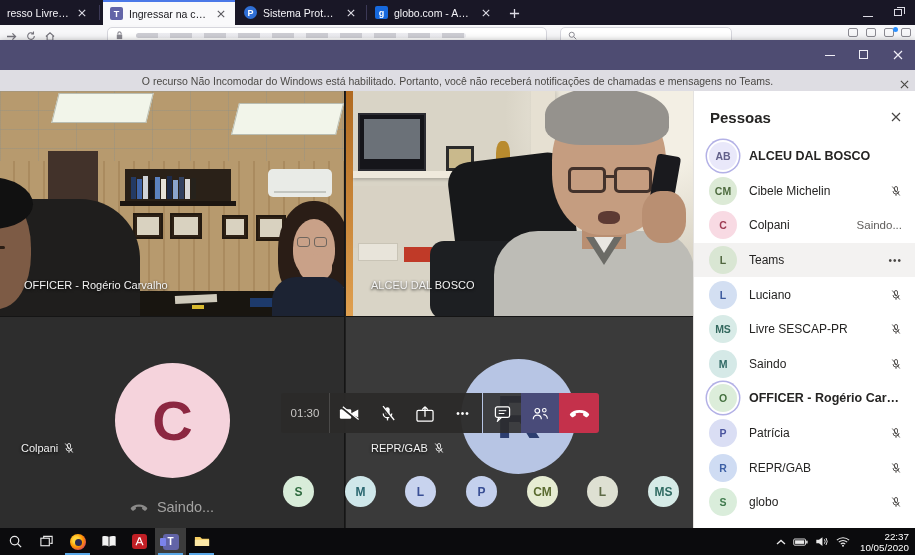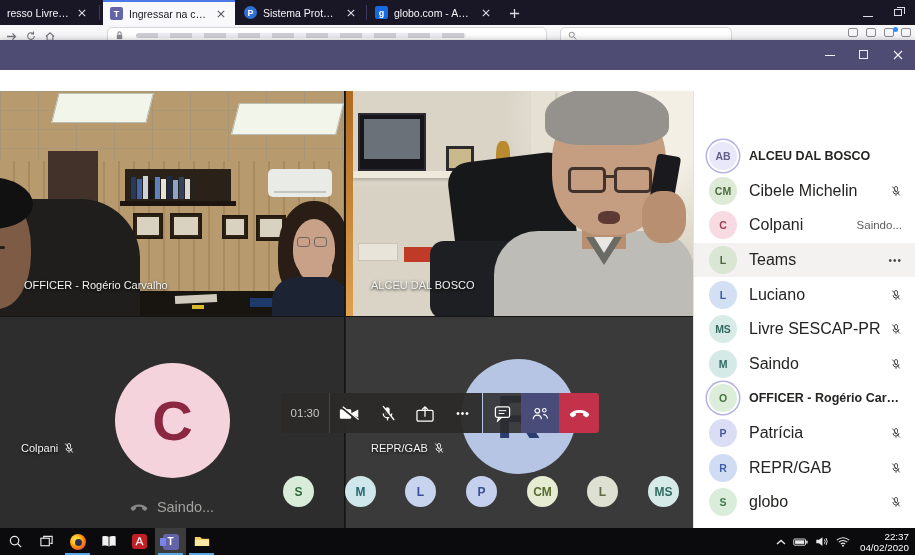--- a/index.html
+++ b/index.html
@@ -158,21 +158,21 @@
   .panel { position:relative; width:222px; height:437px; background:#fff; border-left:1px solid #e4e2e0; }
   .phead { display:flex; align-items:center; padding:17px 14px 10px 16px; }
   .ptitle { font-size:15px; font-weight:bold; color:#252423; flex:1; }
   .pclose { color:#484644; }
   .plist { position:absolute; left:0; top:48px; right:0; }
   .prow { height:34.6px; display:flex; align-items:center; padding:0 13px 0 15px; }
   .prow.hl { background:#f3f2f1; }
   .pav { width:28px; height:28px; border-radius:50%; display:flex; align-items:center; justify-content:center;
          font-size:10.5px; font-weight:bold; margin-right:12px; flex:none; }
   .pav.ring { box-shadow:0 0 0 2px #fff, 0 0 0 3.5px #b3b1e6; }
-  .pname { flex:1; font-size:16px; color:#252423; white-space:nowrap; overflow:hidden; text-overflow:ellipsis; }
+  .pname { flex:1; font-size:12px; color:#252423; white-space:nowrap; overflow:hidden; text-overflow:ellipsis; }
   .pname.bold { font-weight:bold; font-size:12.5px; }
   .pstatus { font-size:11.5px; color:#605e5c; }
   .pmic { color:#484644; }
   .pmore { color:#484644; font-size:10px; letter-spacing:1px; }
 
   .av0 { background:#e9e8fa; color:#62608a; } .av1 { background:#dcead6; color:#4e6b3f; }
   .av2 { background:#f8dae3; color:#9e3a52; } .av3 { background:#d9e6d3; color:#50663f; }
   .av4 { background:#d3dff2; color:#3c5a9e; } .av5 { background:#d8ebe7; color:#34695f; }
   .av6 { background:#d5e9e7; color:#316a66; } .av7 { background:#dcedda; color:#44703f; }
   .av8 { background:#dadef4; color:#4a549e; } .av9 { background:#cfdcf3; color:#3c5fa5; }
@@ -303,20 +303,28 @@
             <span class="msq"></span>
           </span>
         <span class="wc">
           <svg viewBox="0 0 10 10" width="10" height="10">
               <path d="M1 1l8 8M9 1l-8 8" stroke="#f0eff7" stroke-width="1.2"></path>
             </svg>
         </span>
       </div>
     </div>
 
+    <div class="banner">
+      <span class="btxt">O recurso Não Incomodar do Windows está habilitado. Portanto, você não receberá notificações de chamadas e mensagens no Teams.</span>
+      <span class="bclose">
+        <svg viewBox="0 0 10 10" width="9" height="9">
+            <path d="M1 1l8 8M9 1l-8 8" stroke="#4a4845" stroke-width="1.3"></path>
+          </svg>
+      </span>
+    </div>
 
     <div class="tbody">
 
       <div class="videos">
 
         <div class="tile t1">
           <div class="ceiling">
             <span class="clight" style="left:55px;top:2px;width:95px;height:30px"></span>
             <span class="clight" style="left:235px;top:12px;width:105px;height:32px"></span>
           </div>
@@ -500,20 +508,28 @@
           </div>
           <div class="seg seg-end">
             <svg viewBox="0 0 24 14" width="21" height="13">
               <path d="M12 3C7 3 3.3 4.8 1.3 7.2c-.5.6-.4 1.4.1 2l1.7 1.7c.5.5 1.3.6 1.9.2l2.3-1.6c.5-.3.7-.9.6-1.5l-.3-1.4c1.4-.4 2.9-.6 4.4-.6s3 .2 4.4.6l-.3 1.4c-.1.6.1 1.2.6 1.5l2.3 1.6c.6.4 1.4.3 1.9-.2l1.7-1.7c.5-.6.6-1.4.1-2C20.7 4.8 17 3 12 3z" fill="#fff"></path>
             </svg>
           </div>
         </div>
       </div>
 
       <div class="panel">
+        <div class="phead">
+          <span class="ptitle">Pessoas</span>
+          <span class="pclose">
+            <svg viewBox="0 0 10 10" width="10" height="10">
+                <path d="M1 1l8 8M9 1l-8 8" stroke="#484644" stroke-width="1.2"></path>
+              </svg>
+          </span>
+        </div>
         <div class="plist">
 
           <div class="prow">
             <span class="pav av0 ring">AB</span>
             <span class="pname bold">ALCEU DAL BOSCO</span>
           </div>
 
           <div class="prow">
             <span class="pav av1">CM</span>
             <span class="pname">Cibele Michelin</span>
@@ -664,18 +680,18 @@
       <svg viewBox="0 0 16 12" width="14" height="11">
         <path d="M1.5 4h3l4-3v10l-4-3h-3z" fill="#e8e8e8"></path>
         <path d="M10.8 3.5a4.6 4.6 0 0 1 0 5M12.6 2a7.2 7.2 0 0 1 0 8" stroke="#e8e8e8" fill="none" stroke-width="1.1"></path>
       </svg>
       <svg viewBox="0 0 16 12" width="14" height="11">
         <path d="M1 4.5a10 10 0 0 1 14 0M3.2 6.8a7 7 0 0 1 9.6 0M5.4 9a4 4 0 0 1 5.2 0" stroke="#e8e8e8" fill="none" stroke-width="1.2"></path>
         <circle cx="8" cy="10.9" r="1.1" fill="#e8e8e8"></circle>
       </svg>
       <div class="clock">
         <div>22:37</div>
-        <div>04/02/2020</div>
+        <div>10/05/2020</div>
       </div>
     </div>
   </div>
 
 </div>
 
 </body></html>

